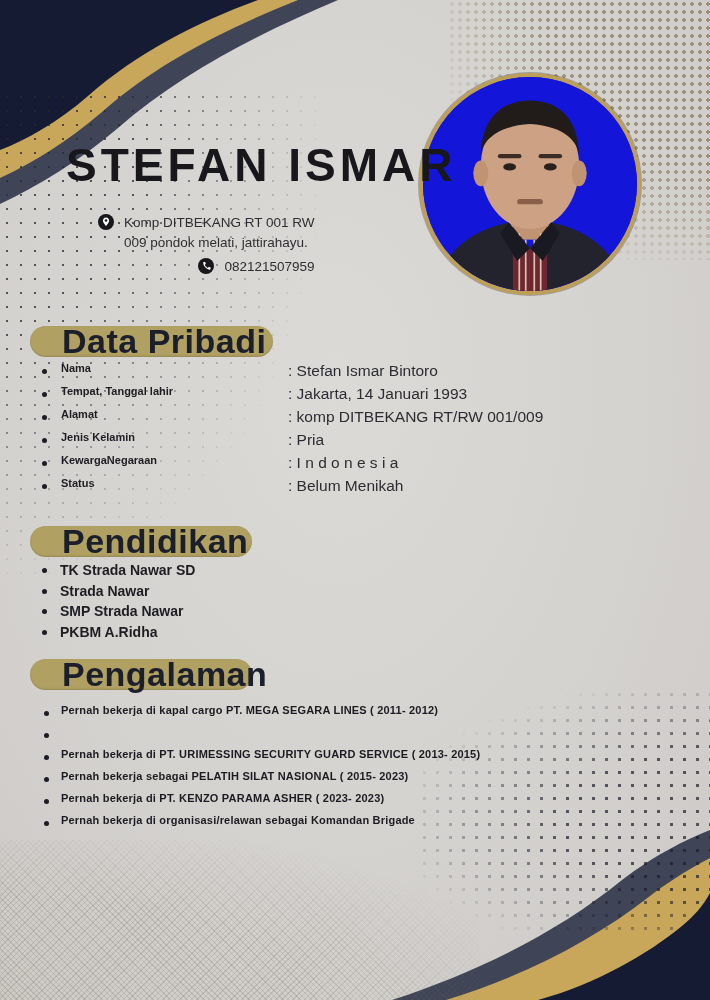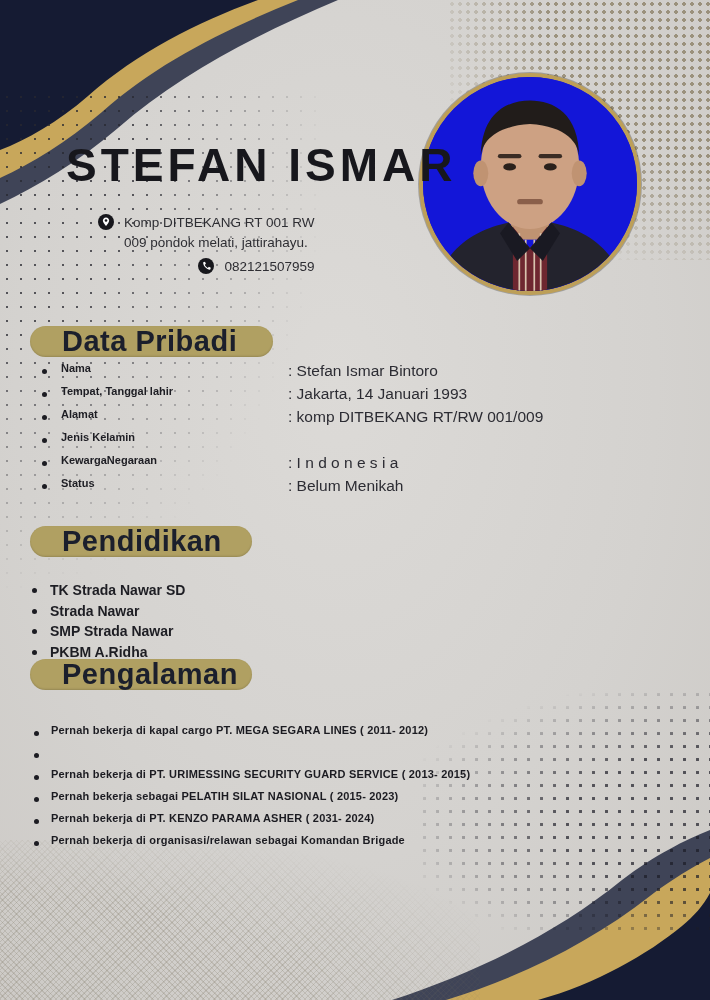--- a/index.html
+++ b/index.html
@@ -67,36 +67,36 @@
   .c-icon svg{display:block;width:16px;height:16px;}
   .c-text div{line-height:20px;}
 
   
   .banner{
     position:absolute;left:30px;height:31px;border-radius:17px;
     background:#b0a062;display:flex;align-items:center;
     box-shadow:inset 0 -1px 2px rgba(0,0,0,0.15);
   }
   .banner span{
-    padding-left:32px;font-size:29px;font-weight:bold;color:#1b1f2c;letter-spacing:0.5px;
+    padding-left:32px;font-size:34px;font-weight:bold;color:#1b1f2c;letter-spacing:0.5px;
     line-height:31px;
   }
 
   
   .p-rows{position:absolute;left:30px;top:362px;width:655px;}
   .p-row{display:flex;align-items:flex-start;height:23px;}
   .bullet{
     flex:0 0 5px;width:5px;height:5px;border-radius:50%;
     background:#1c1c22;margin:7px 14px 0 12px;
   }
   .p-label{flex:0 0 227px;font-weight:bold;font-size:11px;color:#1d1d23;}
   .p-value{flex:1;font-size:15.5px;color:#2c2c33;}
 
   
-  .list{position:absolute;left:20px;margin-top:20px;}
+  .list{position:absolute;left:30px;}
   .l-row{display:flex;align-items:flex-start;}
   .edu .l-row{height:20.5px;}
   .edu .bullet{margin:6px 13px 0 12px;}
   .edu .l-text{font-weight:bold;font-size:14px;color:#1d1d23;}
   .exp .l-row{height:22px;}
   .exp .bullet{margin:7px 12px 0 14px;}
   .exp .l-text{font-weight:bold;font-size:11px;color:#1b1b21;letter-spacing:0.2px;white-space:nowrap;}
 </style>
 </head>
 <body>
@@ -196,20 +196,21 @@
 
       <div class="p-row">
         <span class="bullet"></span>
         <span class="p-label">Alamat</span>
         <span class="p-value">: komp DITBEKANG RT/RW 001/009</span>
       </div>
 
       <div class="p-row">
         <span class="bullet"></span>
         <span class="p-label">Jenis Kelamin</span>
+        <span class="p-value">: Pria</span>
       </div>
 
       <div class="p-row">
         <span class="bullet"></span>
         <span class="p-label">KewargaNegaraan</span>
         <span class="p-value">: I n d o n e s i a</span>
       </div>
 
       <div class="p-row">
         <span class="bullet"></span>
@@ -263,21 +264,21 @@
         <span class="l-text">Pernah bekerja di PT. URIMESSING SECURITY GUARD SERVICE ( 2013- 2015)</span>
       </div>
 
       <div class="l-row">
         <span class="bullet"></span>
         <span class="l-text">Pernah bekerja sebagai PELATIH SILAT NASIONAL ( 2015- 2023)</span>
       </div>
 
       <div class="l-row">
         <span class="bullet"></span>
-        <span class="l-text">Pernah bekerja di PT. KENZO PARAMA ASHER ( 2031- 2024)</span>
+        <span class="l-text">Pernah bekerja di PT. KENZO PARAMA ASHER ( 2023- 2023)</span>
       </div>
 
       <div class="l-row">
         <span class="bullet"></span>
         <span class="l-text">Pernah bekerja di organisasi/relawan sebagai Komandan Brigade</span>
       </div>
 
     </div>
 
 </div>

